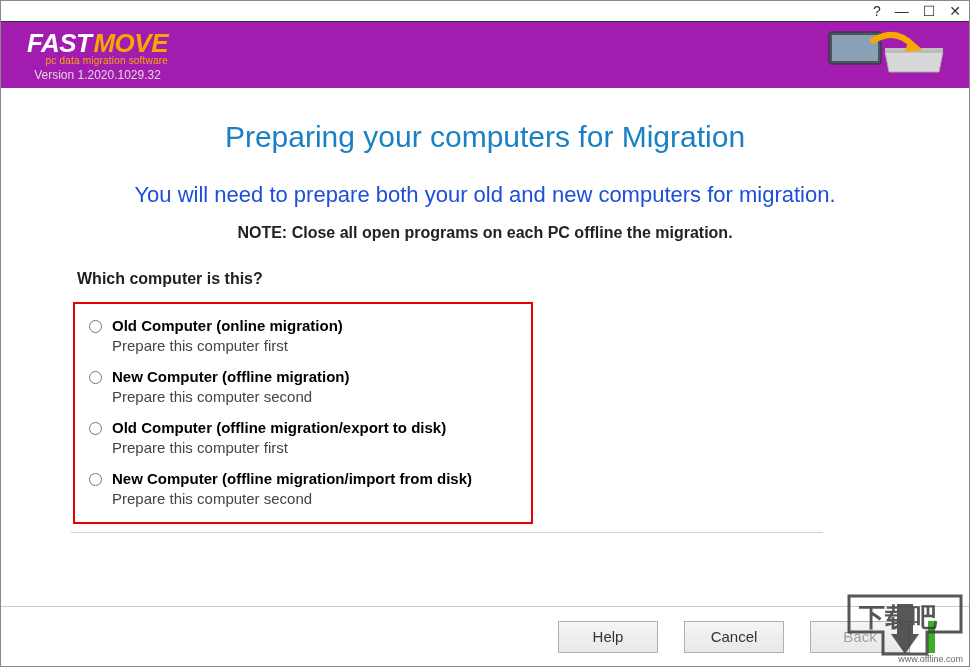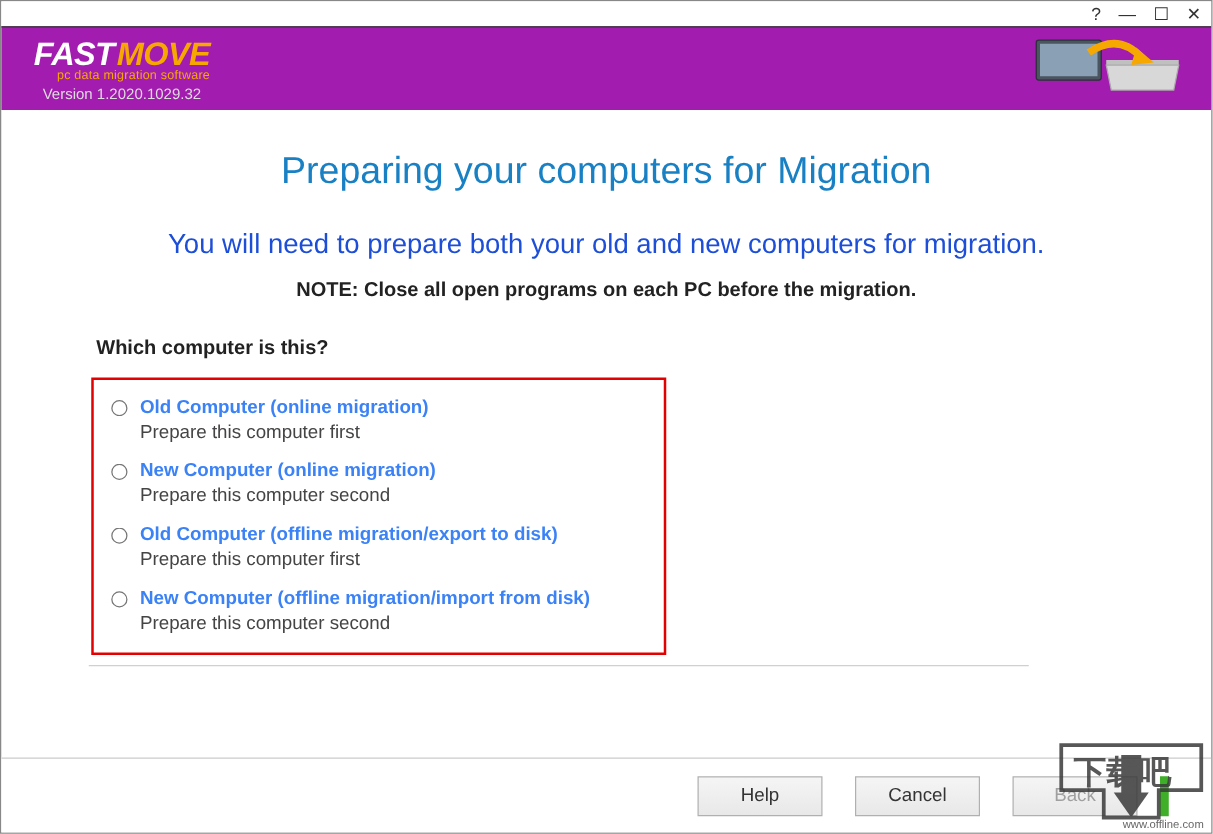--- a/index.html
+++ b/index.html
@@ -131,21 +131,21 @@
       margin-top: 4px;
       width: 13px;
       height: 13px;
       flex-shrink: 0;
     }
     .option-text {
       display: flex;
       flex-direction: column;
     }
     .option-label {
-      color: #3b82f6;
+      color: #000000;
       font-weight: 700;
       font-size: 15px;
       line-height: 1.3;
     }
     .option-desc {
       color: #444;
       font-size: 15px;
       line-height: 1.3;
     }
     .divider {
@@ -228,35 +228,35 @@
     <rect x="58" y="20" width="58" height="4" fill="#c0c0c0"></rect>
     <polygon points="58,24 116,24 112,44 62,44" fill="#d8d8d8" stroke="#aaa"></polygon>
     <path d="M 44 14 Q 68 -2 86 18" stroke="#f7a800" stroke-width="6" fill="none"></path>
     <polygon points="82,10 96,22 78,24" fill="#f7a800"></polygon>
   </svg>
 </div>
 
 <div class="content">
   <h1 class="page-title">Preparing your computers for Migration</h1>
   <p class="intro-text">You will need to prepare both your old and new computers for migration.</p>
-  <p class="note-text">NOTE: Close all open programs on each PC before the migration.</p>
+  <p class="note-text">NOTE: Close all open programs on each PC offline the migration.</p>
   <p class="question">Which computer is this?</p>
 
   <div class="options-box">
     <div class="option-row">
       <input type="radio" name="which" class="radio" style="">
       <div class="option-text">
         <span class="option-label">Old Computer (online migration)</span>
         <span class="option-desc">Prepare this computer first</span>
       </div>
     </div>
     <div class="option-row">
       <input type="radio" name="which" class="radio" style="">
       <div class="option-text">
-        <span class="option-label">New Computer (online migration)</span>
+        <span class="option-label">New Computer (offline migration)</span>
         <span class="option-desc">Prepare this computer second</span>
       </div>
     </div>
     <div class="option-row">
       <input type="radio" name="which" class="radio" style="">
       <div class="option-text">
         <span class="option-label">Old Computer (offline migration/export to disk)</span>
         <span class="option-desc">Prepare this computer first</span>
       </div>
     </div>

